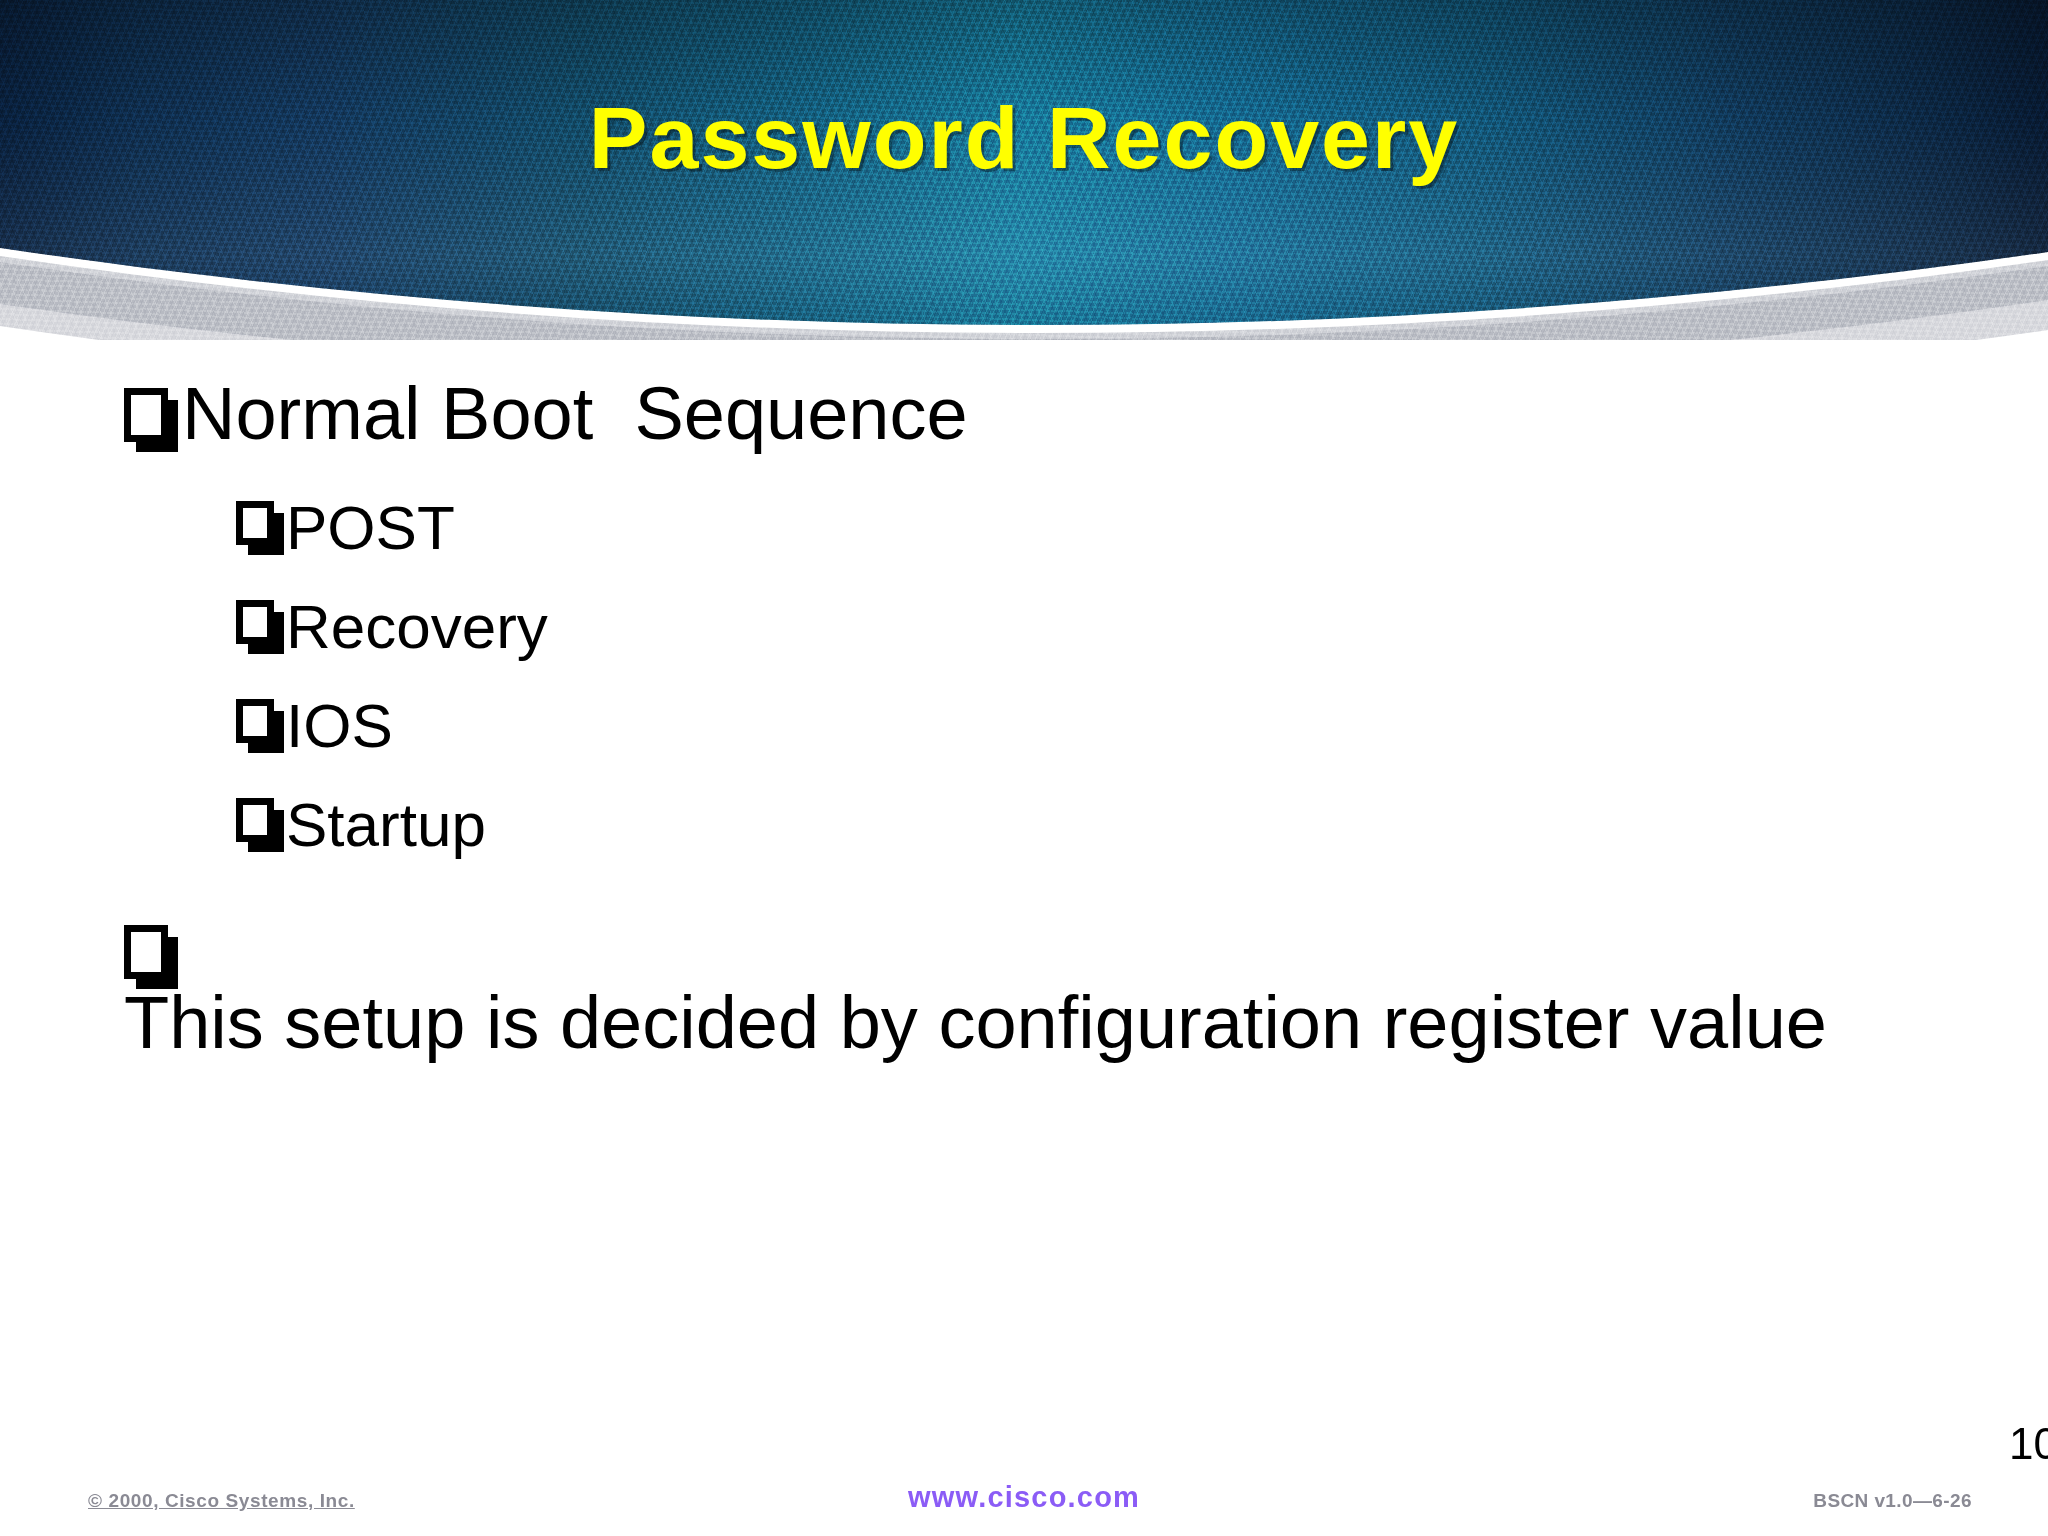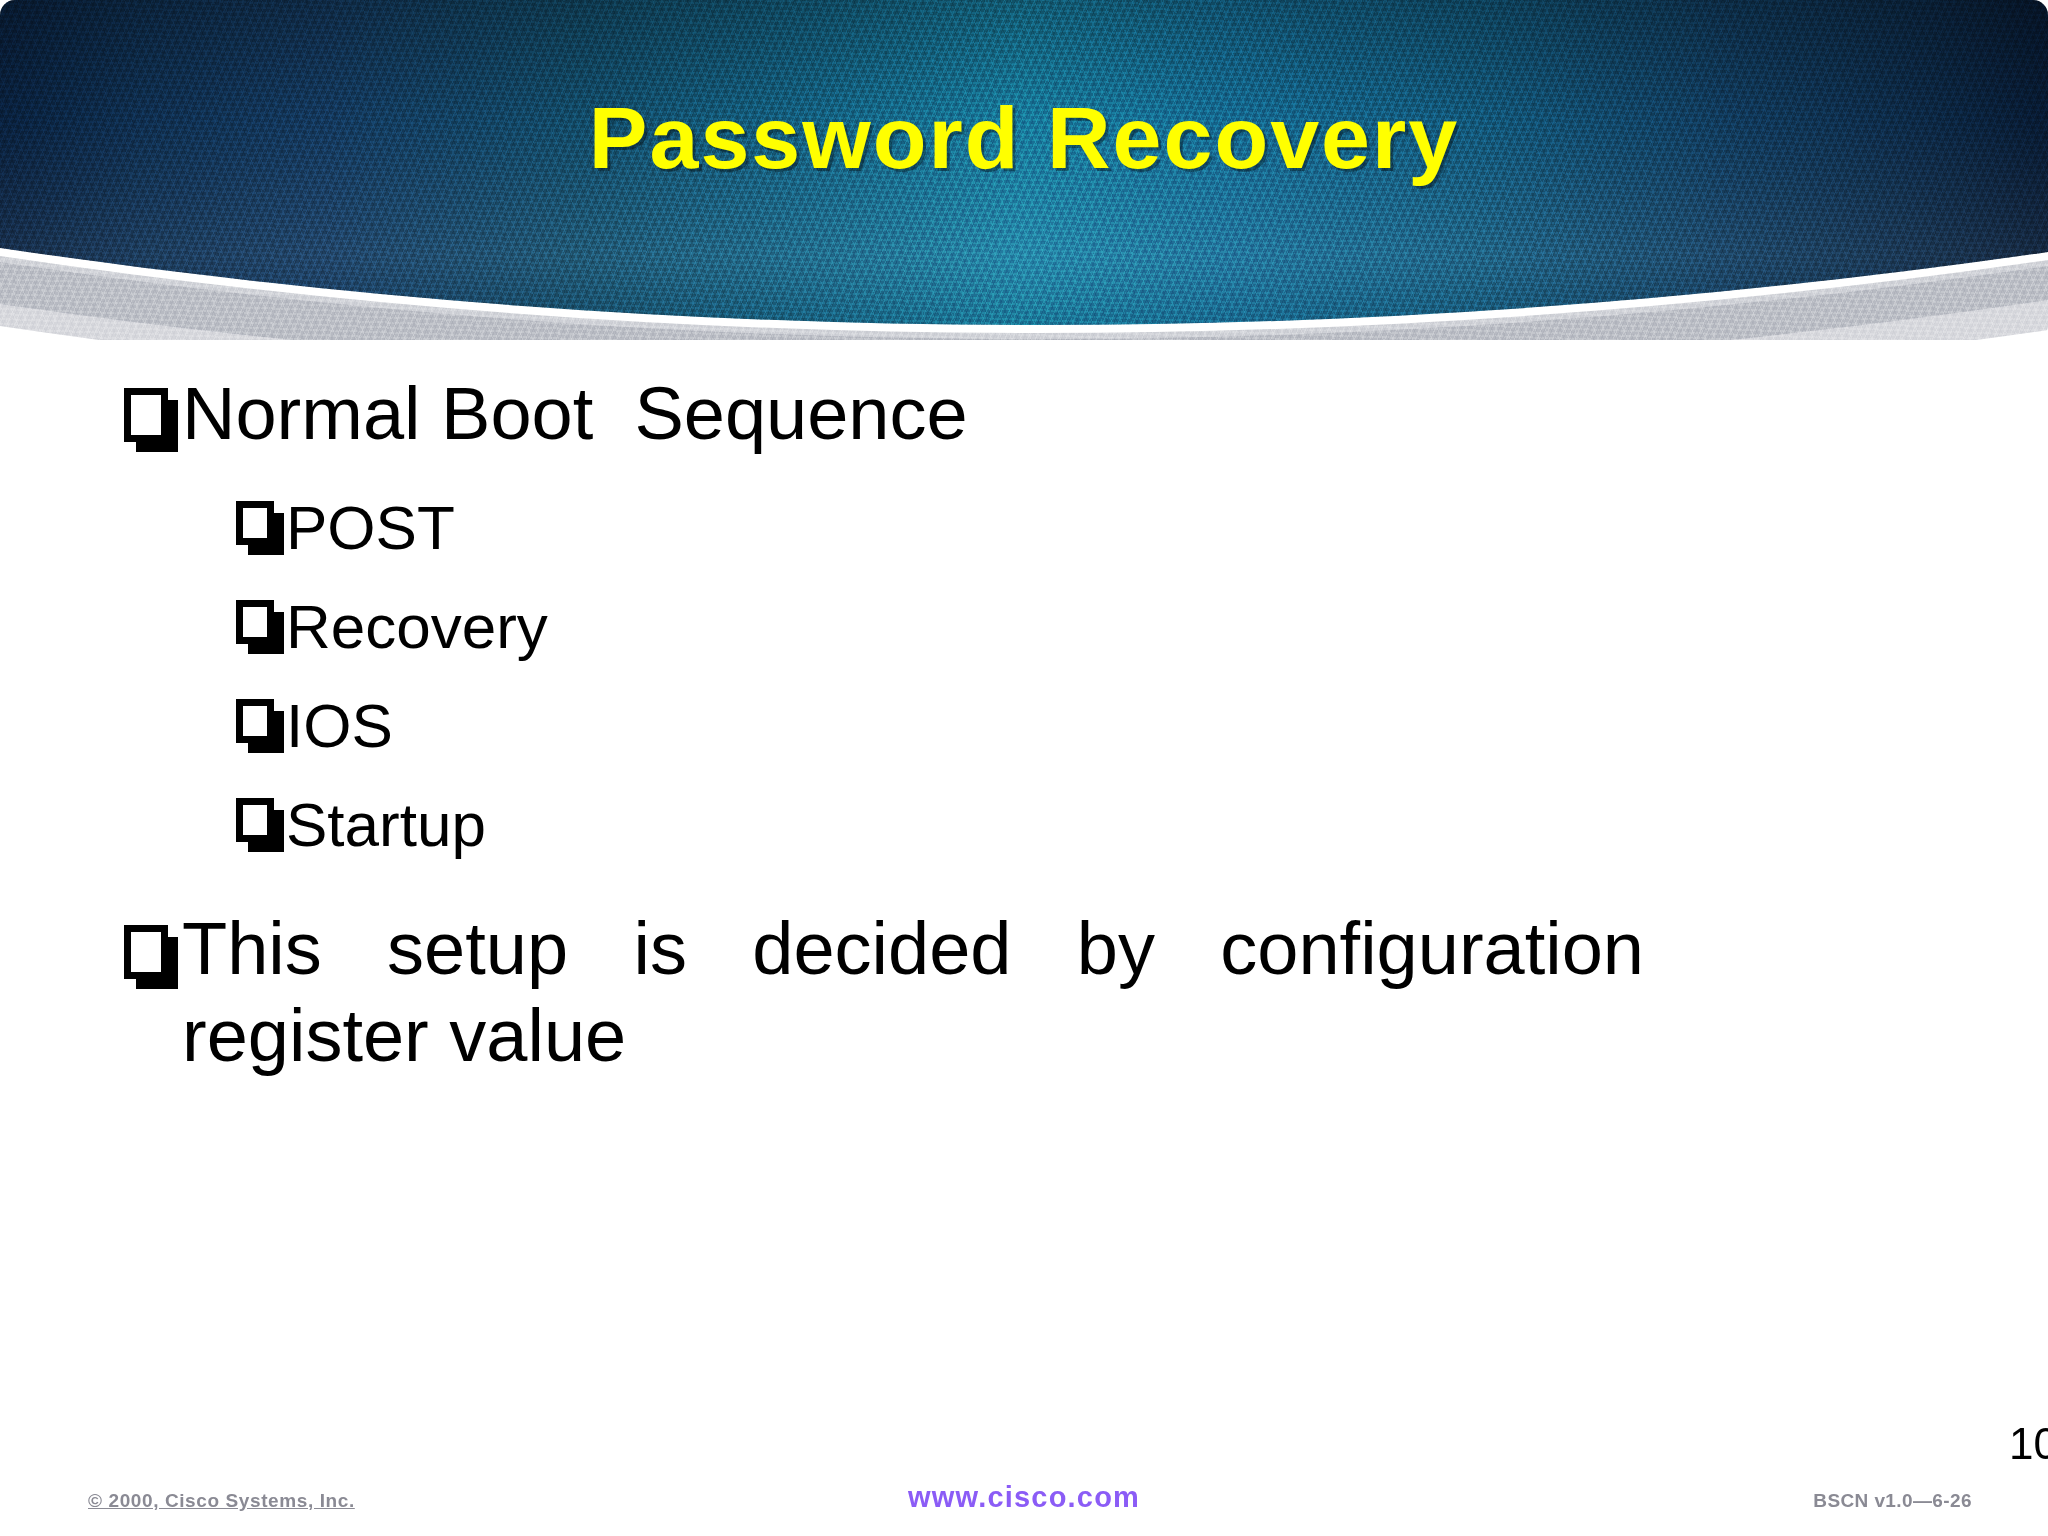--- a/index.html
+++ b/index.html
@@ -24,21 +24,20 @@
   }
 
   
   #header-banner {
     position: absolute;
     left: 0;
     top: 0;
     width: 2048px;
     height: 340px;
     overflow: hidden;
-    border-radius: 15px;
   }
   #header-svg {
     position: absolute;
     left: 0;
     top: 0;
     display: block;
   }
 
   
   #header-texture {
@@ -133,20 +132,21 @@
     font-size: 62px;
     line-height: 1.40;
   }
 
   
   #para-bullet {
     margin-left: 124px;
     margin-top: 36px;
     display: flex;
     align-items: flex-start;
+    flex-direction: column;
   }
   #para-bullet .sq {
     width: 44px;
     height: 54px;
     margin-top: 20px;
     margin-right: 14px;
   }
   #para-bullet .txt {
     font-size: 74px;
     line-height: 1.18;

